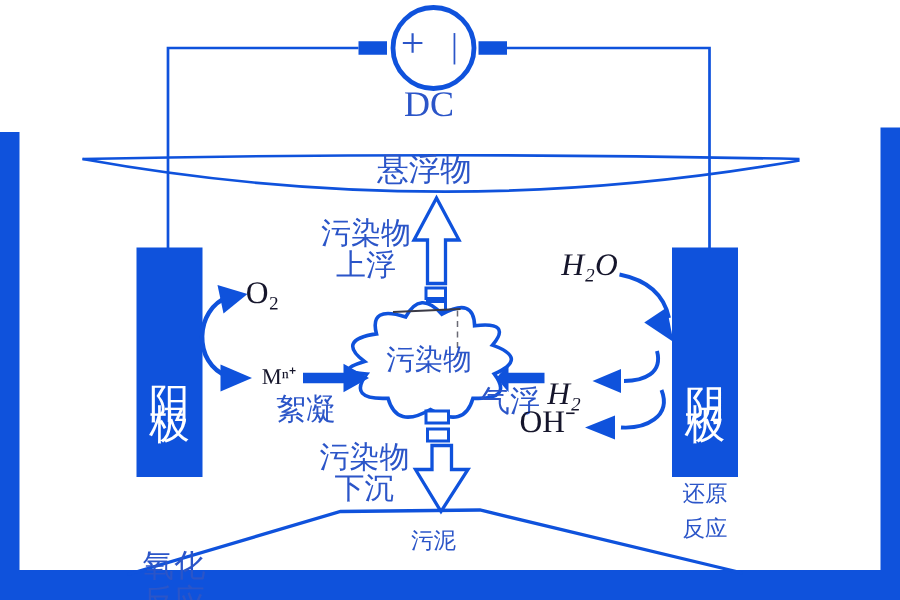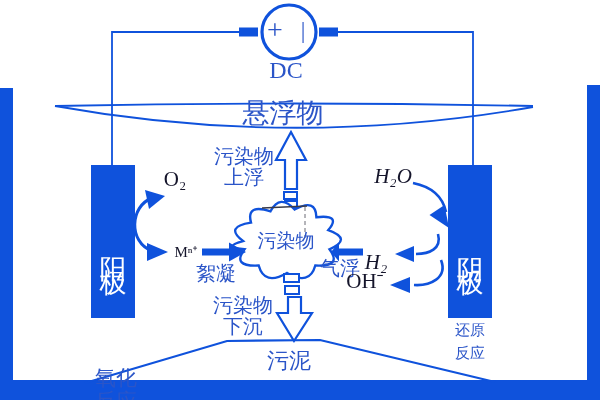--- a/index.html
+++ b/index.html
@@ -88,29 +88,29 @@
   <div class="lbl serifblue" style="left:286px;top:58px;font-size:24px;line-height:24px;text-align:right;">DC</div>
 
   <div class="vlabel" style="left:91px;top:198px;width:44px;height:100px;">阳极</div>
   <div class="vlabel" style="left:448px;top:198px;width:44px;height:100px;">阴极</div>
 
   <div class="lbl" style="left:116px;top:318px;font-size:21px;line-height:23px;margin-top:48px;">氧化
 反应</div>
   <div class="lbl" style="left:470px;top:318px;font-size:15px;line-height:23px;">还原
 反应</div>
 
-  <div class="lbl" style="left:283px;top:103px;font-size:27px;line-height:21px;">悬浮物</div>
+  <div class="lbl" style="left:283px;top:103px;font-size:21px;line-height:21px;">悬浮物</div>
   <div class="lbl" style="left:244px;top:146px;">污染物
 上浮</div>
   <div class="lbl" style="left:286px;top:231px;font-size:19px;line-height:20px;">污染物</div>
-  <div class="lbl" style="left:216px;top:263px;">絮凝</div>
+  <div class="lbl" style="left:204px;top:263px;">絮凝</div>
   <div class="lbl" style="left:340px;top:258px;">气浮</div>
   <div class="lbl" style="left:243px;top:295px;">污染物
 下沉</div>
-  <div class="lbl" style="left:289px;top:350px;font-size:22px;line-height:22px;">污泥</div>
+  <div class="lbl" style="left:289px;top:350px;font-size:15px;line-height:22px;">污泥</div>
 
-  <div class="lbl chem" style="left:175px;top:168px;text-align:center;">O₂</div>
+  <div class="lbl chem" style="left:175px;top:184px;text-align:center;">O₂</div>
   <div class="lbl chem" style="left:186px;top:241px;font-size:15px;">Mⁿ⁺</div>
   <div class="lbl chem" style="left:393px;top:165px;font-style:italic;">H₂O</div>
   <div class="lbl chem" style="left:376px;top:251px;font-style:italic;">H₂</div>
   <div class="lbl chem" style="left:365px;top:270px;">OH⁻</div>
 
 </div>
 
 </body></html>

